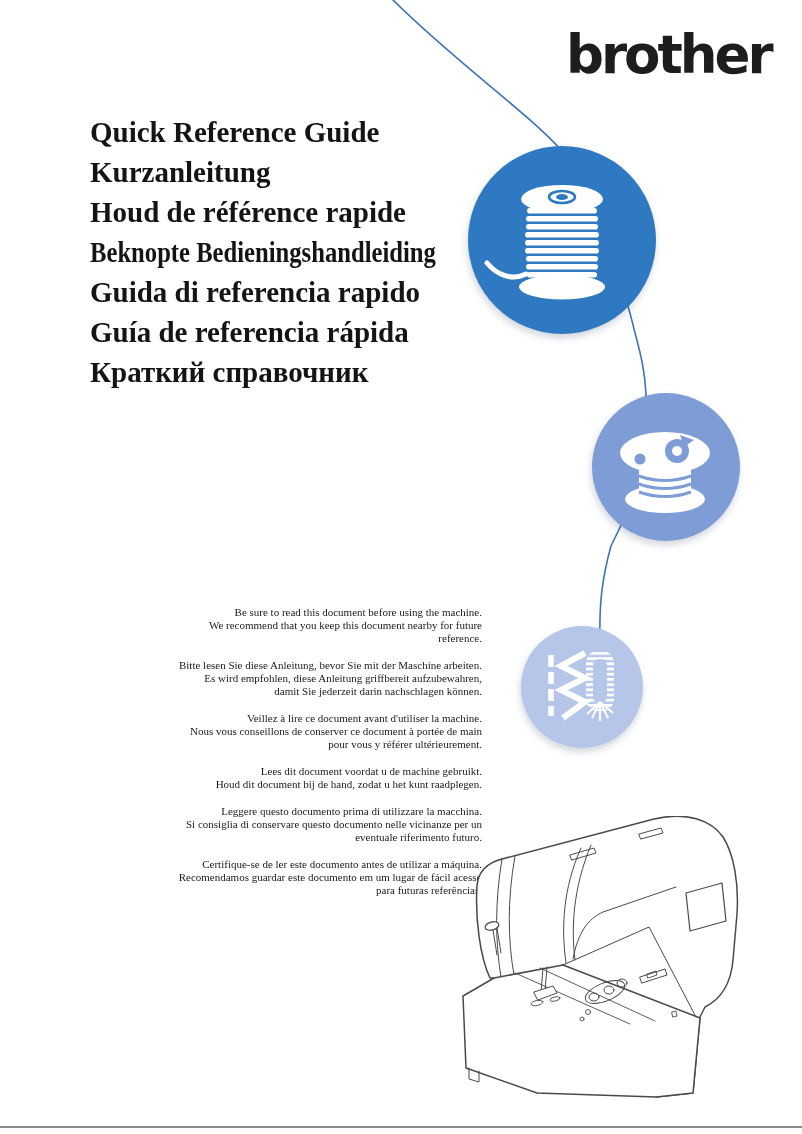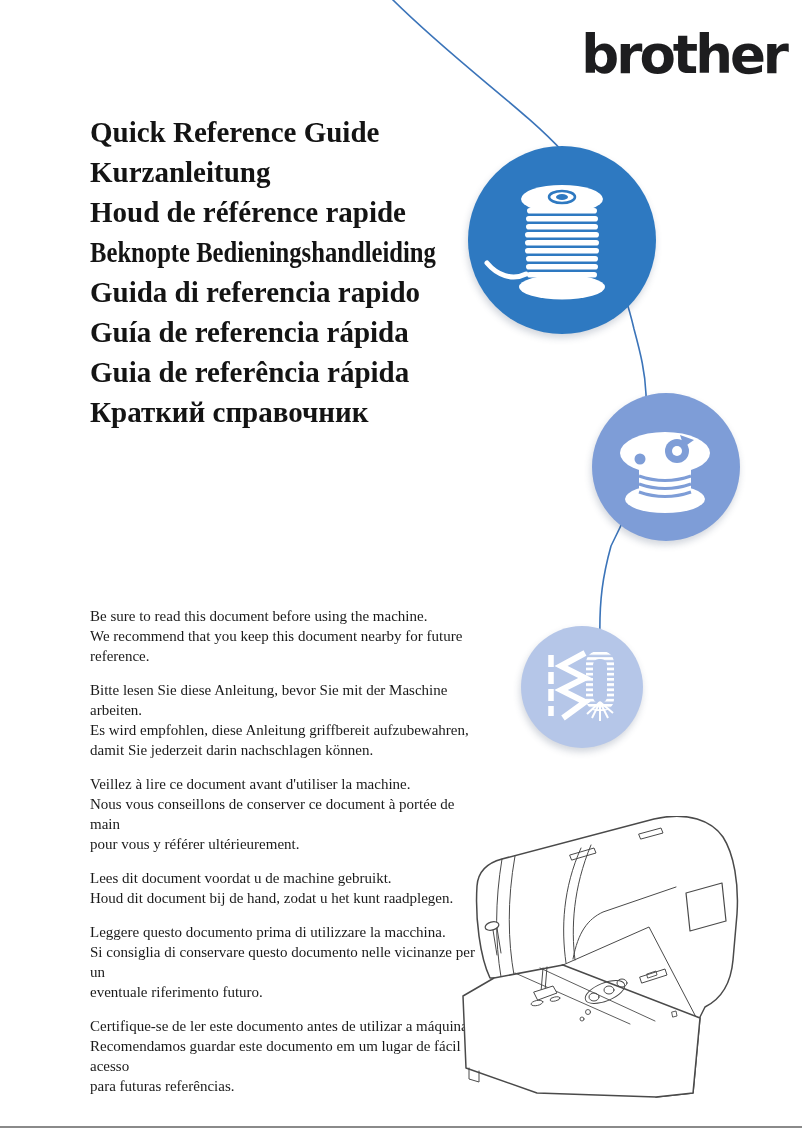--- a/index.html
+++ b/index.html
@@ -5,31 +5,31 @@
   html,body{margin:0;padding:0;background:#fff;}
   .page{
     position:relative;width:802px;height:1134px;background:#ffffff;
     overflow:hidden;font-family:"Liberation Serif",serif;
   }
   
   .logo{
     position:absolute;top:24px;left:566px;width:220px;height:62px;
     font-family:"DejaVu Sans",sans-serif;font-weight:bold;
     font-size:53px;letter-spacing:-3px;color:#1d1d1f;line-height:62px;
-    text-align:right;
+    text-align:left;
   }
   
   .titles{position:absolute;left:90px;top:112px;width:420px;color:#141414;}
   .title-line{
     font-weight:bold;font-size:29px;line-height:40px;white-space:nowrap;
   }
   .title-line.condensed{transform:scaleX(0.85);transform-origin:left center;}
   
   .intro{position:absolute;left:90px;top:606px;width:392px;color:#1a1a1a;}
-  .para{font-size:15px;line-height:20px;margin:0 0 14px 0;}
+  .para{font-size:11px;line-height:13px;margin:0 0 14px 0;text-align:right;}
   
   .thread-svg{position:absolute;left:0;top:0;z-index:1;pointer-events:none;}
   
   .circle{position:absolute;border-radius:50%;z-index:2;
     box-shadow:-1px 4px 7px rgba(50,70,100,0.22);}
   .circle-spool{left:468px;top:146px;width:188px;height:188px;background:#2e79c1;}
   .circle-bobbin{left:592px;top:393px;width:148px;height:148px;background:#7e9dd7;}
   .circle-stitches{left:521px;top:626px;width:122px;height:122px;background:#b5c6e8;}
   .circle svg{display:block;width:100%;height:100%;}
   
@@ -53,21 +53,20 @@
 
   <div class="logo">brother</div>
 
   <div class="titles">
     <div class="title-line">Quick Reference Guide</div>
     <div class="title-line">Kurzanleitung</div>
     <div class="title-line">Houd de référence rapide</div>
     <div class="title-line condensed">Beknopte Bedieningshandleiding</div>
     <div class="title-line">Guida di referencia rapido</div>
     <div class="title-line">Guía de referencia rápida</div>
-    <div class="title-line">Guia de referência rápida</div>
     <div class="title-line">Краткий справочник</div>
   </div>
 
   <div class="intro">
     <p class="para">Be sure to read this document before using the machine.<br>We recommend that you keep this document nearby for future<br>reference.</p>
     <p class="para">Bitte lesen Sie diese Anleitung, bevor Sie mit der Maschine arbeiten.<br>Es wird empfohlen, diese Anleitung griffbereit aufzubewahren,<br>damit Sie jederzeit darin nachschlagen können.</p>
     <p class="para">Veillez à lire ce document avant d'utiliser la machine.<br>Nous vous conseillons de conserver ce document à portée de main<br>pour vous y référer ultérieurement.</p>
     <p class="para">Lees dit document voordat u de machine gebruikt.<br>Houd dit document bij de hand, zodat u het kunt raadplegen.</p>
     <p class="para">Leggere questo documento prima di utilizzare la macchina.<br>Si consiglia di conservare questo documento nelle vicinanze per un<br>eventuale riferimento futuro.</p>
     <p class="para">Certifique-se de ler este documento antes de utilizar a máquina.<br>Recomendamos guardar este documento em um lugar de fácil acesso<br>para futuras referências.</p>

